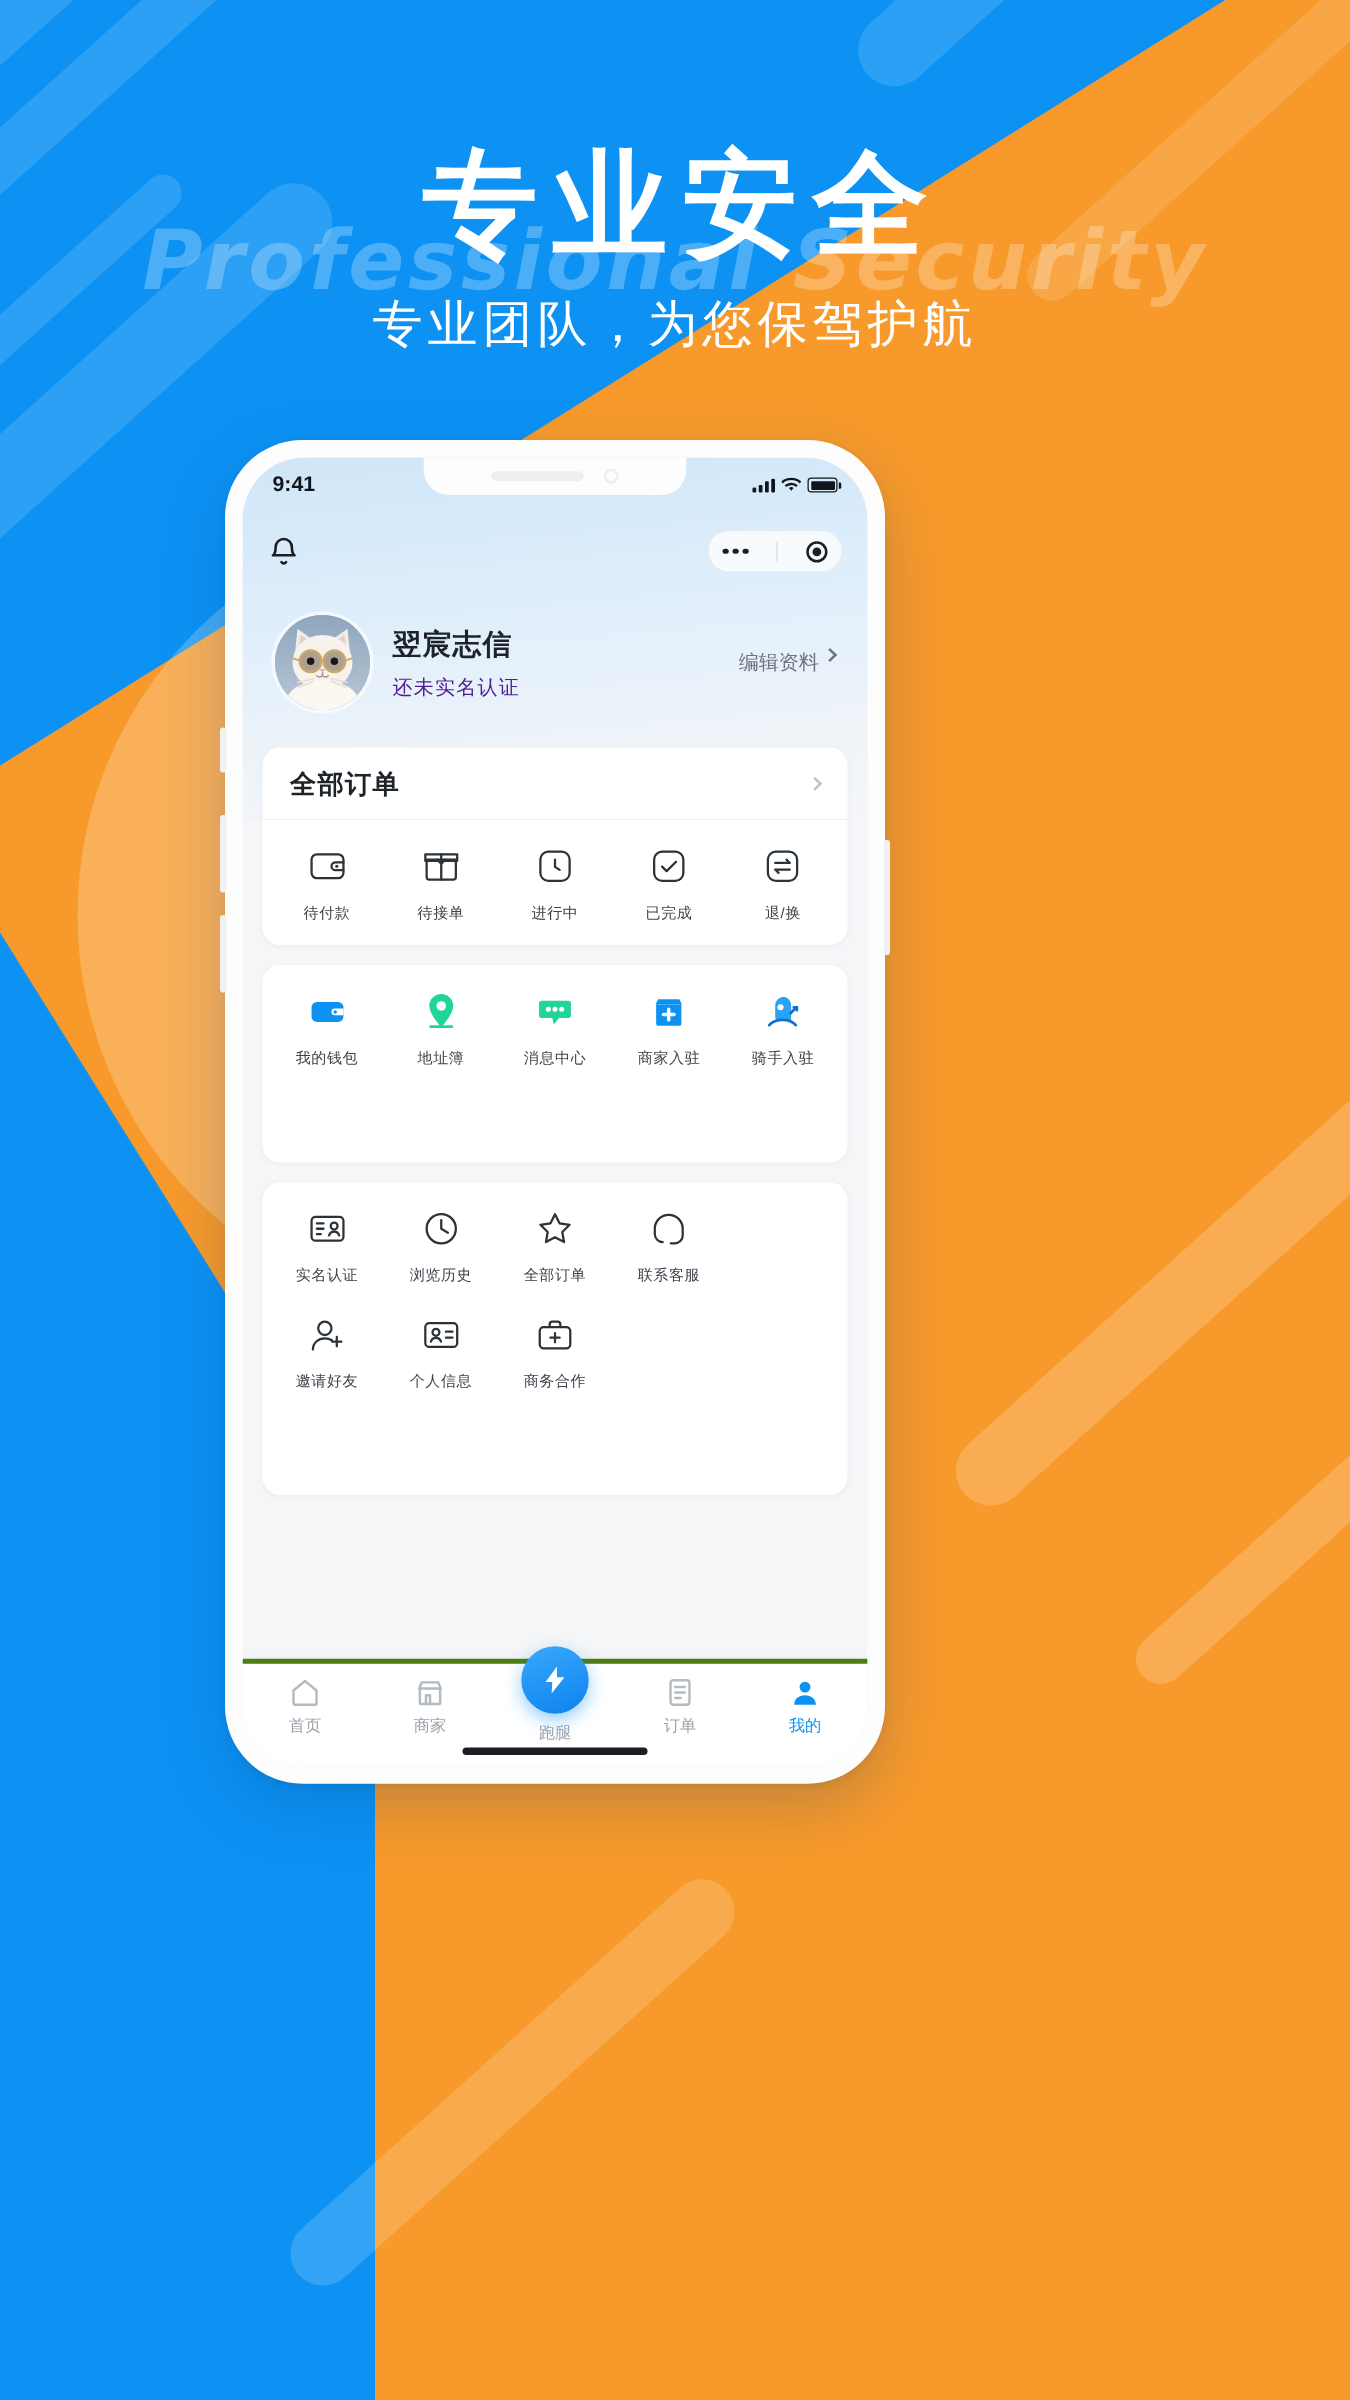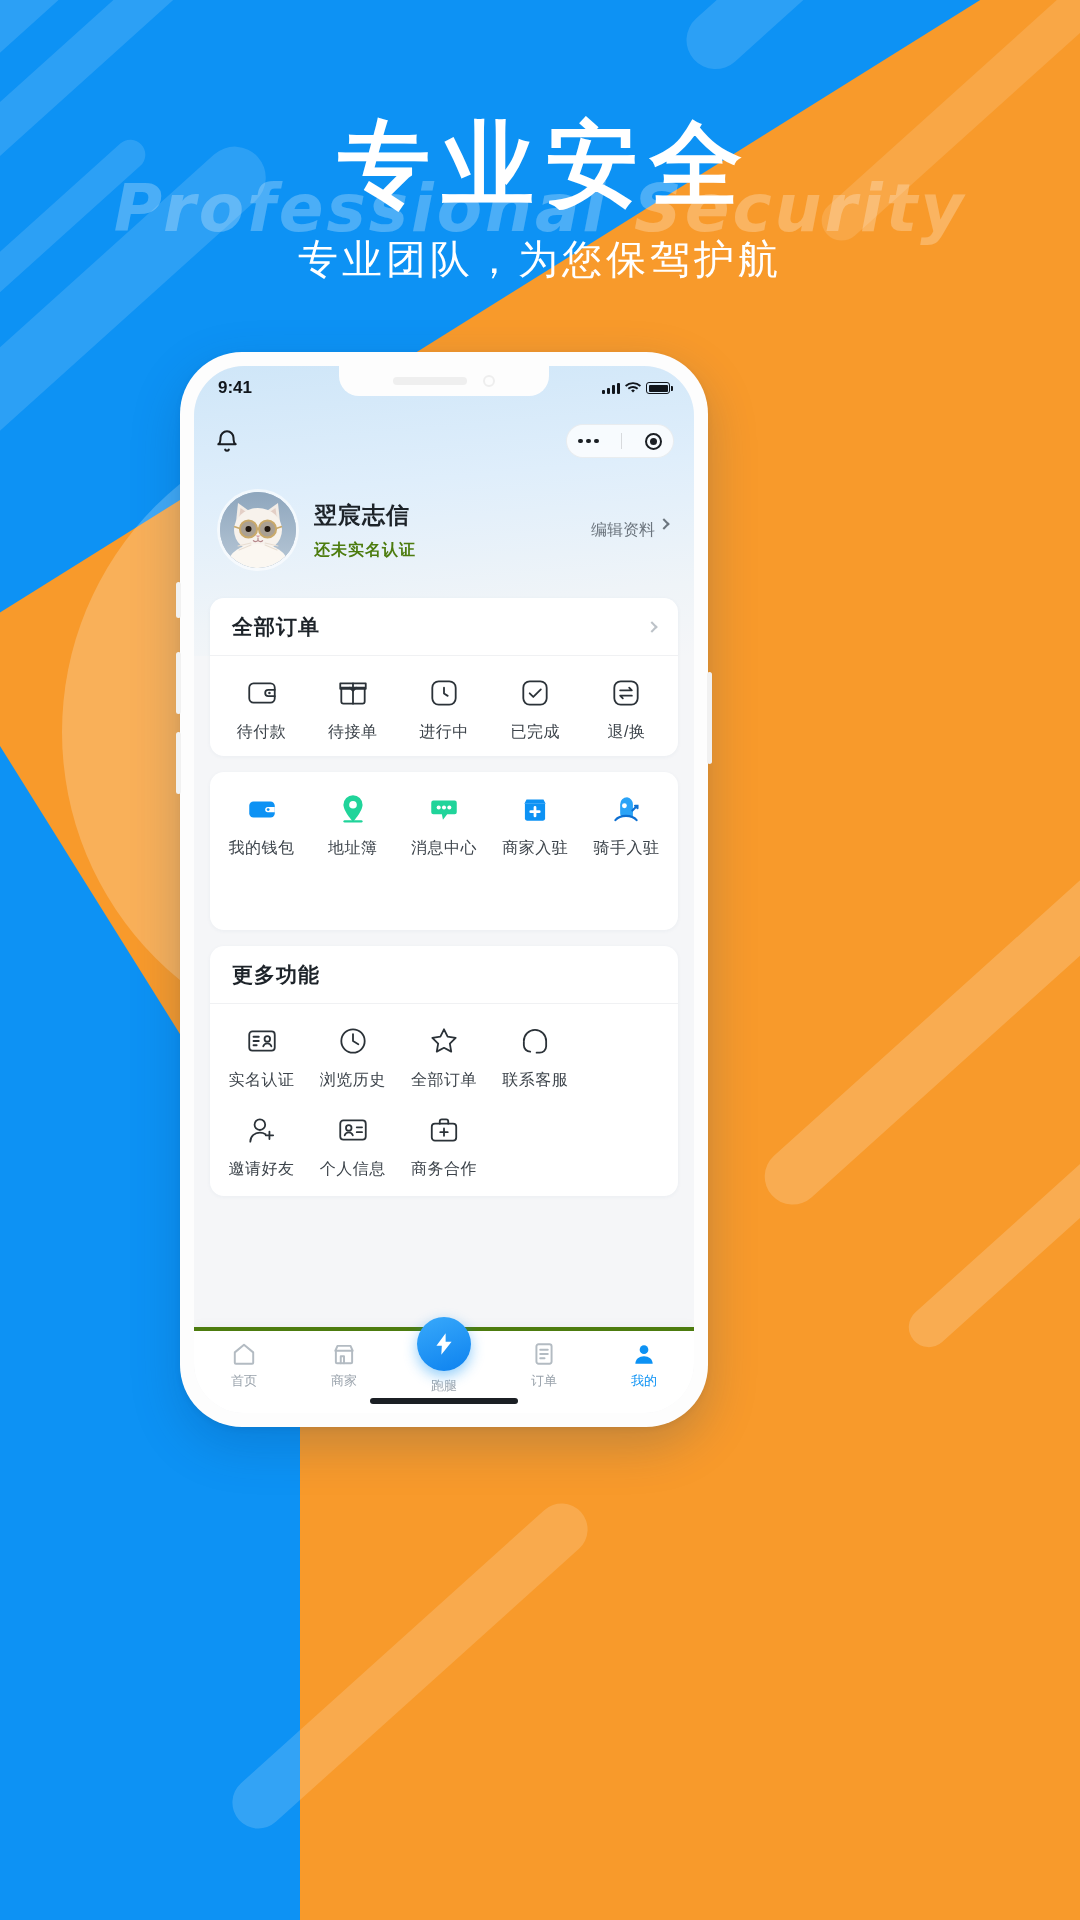--- a/index.html
+++ b/index.html
@@ -186,21 +186,21 @@
   }
   #avatar {
     width:76px; height:76px; border-radius:50%;
     background:#9fb4c9;
     overflow:hidden; flex:none;
     box-shadow:0 0 0 3px rgba(255,255,255,0.6);
     position:relative;
   }
   #profile-texts { margin-left:18px; flex:1; }
   #user-name { font-size:23px; font-weight:bold; color:#1d2329; letter-spacing:1px; }
-  #user-status { font-size:16px; color:#4d7c0f; margin-top:9px; letter-spacing:1px;font-weight:bold; }
+  #user-status { font-size:16px; color:#4c1d95; margin-top:9px; letter-spacing:1px; }
   #edit-profile { display:flex; align-items:flex-start; gap:5px; font-size:16px; color:#6c757e;font-family:Liberation Mono, monospace; }
   .chev {
     width:8px; height:8px;
     border-right:2px solid currentColor;
     border-top:2px solid currentColor;
     transform:rotate(45deg);
     display:block;
   }
 
   
@@ -215,21 +215,21 @@
     padding:0 22px; border-bottom:1px solid #f0f1f3;
   }
   .card-title { font-size:21px; font-weight:bold; color:#1d2329; letter-spacing:1px; }
   .card-chev { color:#bcc2c8; }
 
   .icon-row { display:flex; padding:20px 6px 18px; }
   .icon-cell {
     flex:1; display:flex; flex-direction:column; align-items:center; gap:12px;
   }
   .icon-cell .glyph { width:34px; height:34px; display:block; }
-  .icon-cell .lbl { font-size:16px; color:#3d444b; letter-spacing:0.5px; white-space:nowrap;text-align:center; }
+  .icon-cell .lbl { font-size:12px; color:#3d444b; letter-spacing:0.5px; white-space:nowrap;text-align:center; }
 
   #card-orders { top:232px; height:158px; }
   #card-common { top:406px; height:158px; }
   #card-more   { top:580px; height:250px; }
 
   #more-grid { display:flex; flex-wrap:wrap; padding:20px 6px 14px; }
   #more-grid .icon-cell { flex:0 0 20%; margin-bottom:22px; }
 
   
   #tabbar {
@@ -489,23 +489,20 @@
             <path d="M22 17.5l4.5-4.5M24.5 13h2.3v2.3" stroke="#0d6fd1" stroke-width="2" fill="none" stroke-linecap="round"></path>
             <path d="M6 26.5c2.5-3 6-4 10-4s7.5 1 10 4" stroke="#0d6fd1" stroke-width="2" fill="none" stroke-linecap="round"></path>
           </svg>
           <div class="lbl">骑手入驻</div>
         </div>
 
       </div>
     </div>
 
     <div class="card" id="card-more">
-      <div class="card-head">
-        <div class="card-title">更多功能</div>
-      </div>
       <div id="more-grid">
 
         <div class="icon-cell">
           <svg class="glyph" viewBox="0 0 32 32" fill="none" stroke="#2b3238" stroke-width="1.7" stroke-linecap="round" stroke-linejoin="round">
             <rect x="4" y="7" width="24" height="18" rx="3"></rect>
             <circle cx="21" cy="14" r="2.6"></circle>
             <path d="M17.2 21c.6-1.8 2-2.8 3.8-2.8s3.2 1 3.8 2.8"></path>
             <path d="M8 12h5M8 16h5M8 20h3"></path>
           </svg>
           <div class="lbl">实名认证</div>

